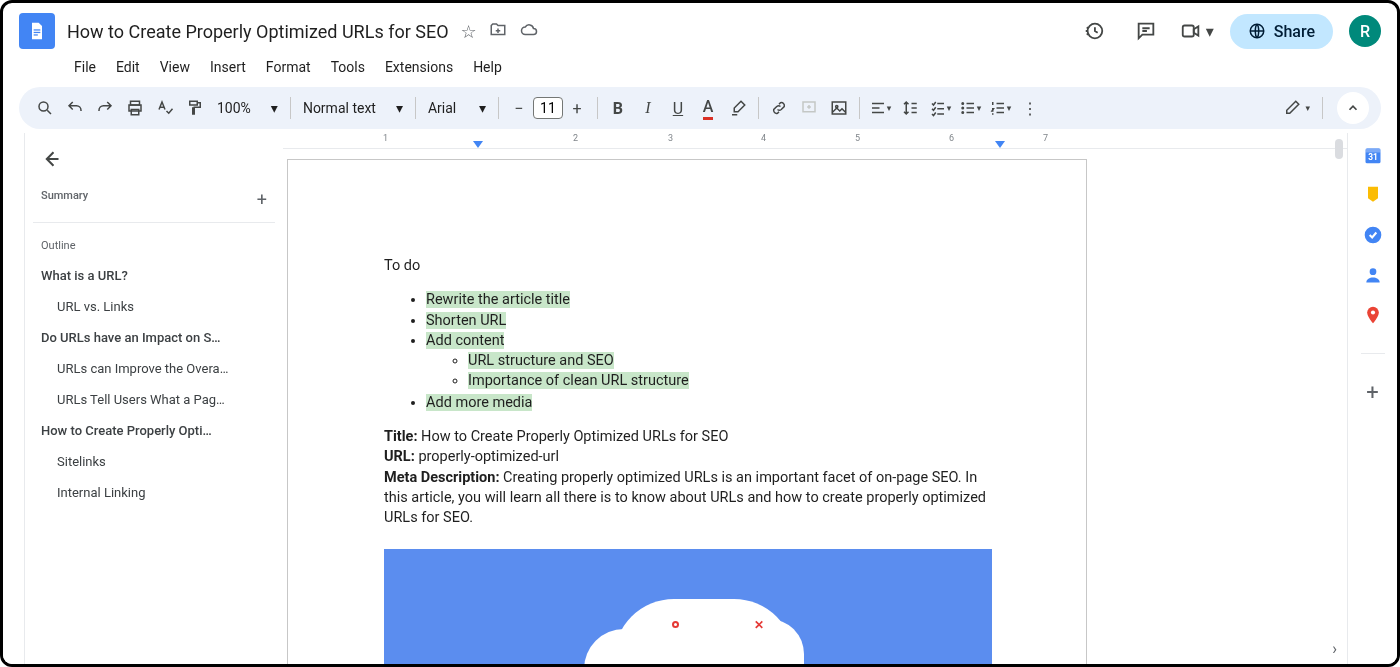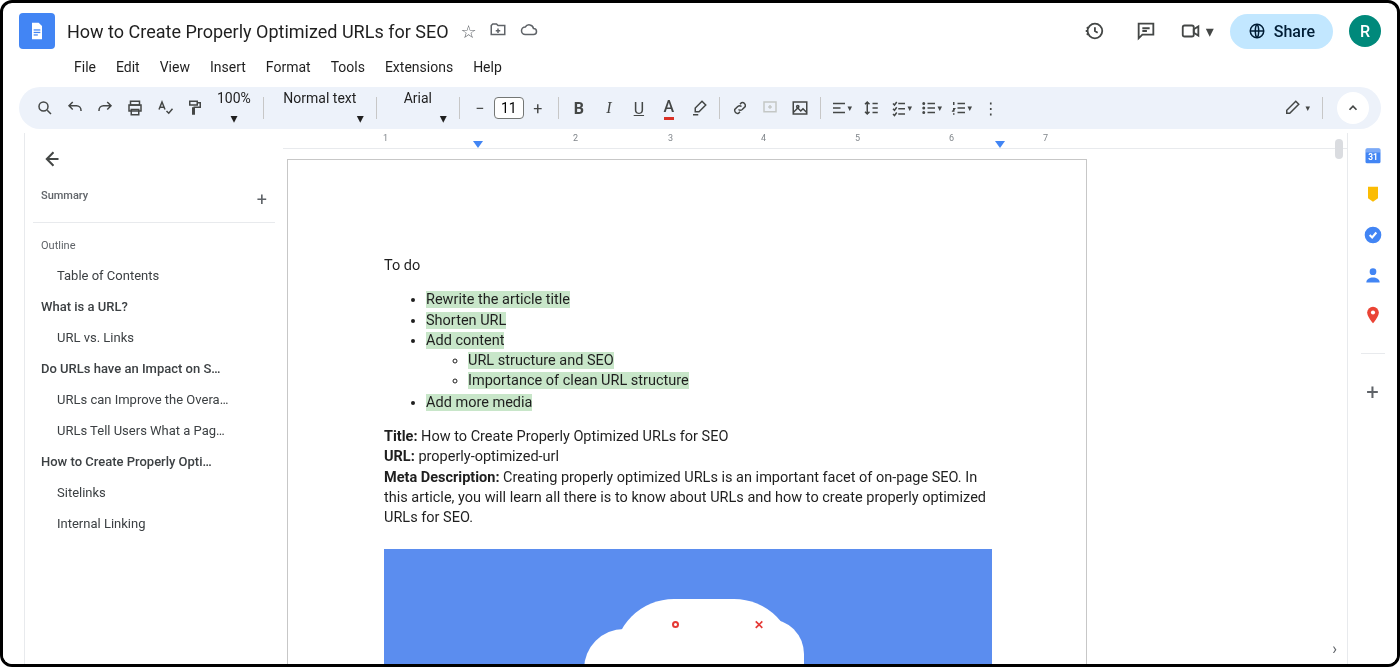--- a/index.html
+++ b/index.html
@@ -21,21 +21,21 @@
 .avatar { width: 32px; height: 32px; border-radius: 50%; background: #00897b; color: #fff; display: flex; align-items: center; justify-content: center; font-size: 16px; font-weight: 500; }
 
 
 .menubar { display: flex; gap: 6px; padding: 4px 16px 4px 64px; font-size: 14px; color: #1f1f1f; }
 .menubar span { padding: 4px 7px; cursor: pointer; border-radius: 4px; }
 
 
 .toolbar-wrap { margin: 4px 16px; background: #edf2fa; border-radius: 24px; padding: 4px 12px; display: flex; align-items: center; gap: 2px; height: 42px; }
 .tb-btn { min-width: 28px; height: 28px; display: flex; align-items: center; justify-content: center; color: #444746; cursor: pointer; border-radius: 4px; font-size: 16px; }
 .tb-sep { width: 1px; height: 22px; background: #c7c7c7; margin: 0 4px; }
-.tb-select { display: flex; align-items: center; gap: 4px; padding: 0 6px; cursor: pointer; font-size: 14px; color: #1f1f1f; flex-direction: column; }
+.tb-select { display: flex; align-items: center; gap: 20px; padding: 0 6px; cursor: pointer; font-size: 14px; color: #1f1f1f; }
 .font-size-box { display: flex; align-items: center; }
 .font-size-input { width: 30px; height: 22px; border: 1px solid #747775; border-radius: 4px; text-align: center; font-size: 14px; background: #fff; }
 .tb-spacer { flex: 1; }
 .pen-btn { display: flex; align-items: center; gap: 4px; padding: 0 6px; }
 .collapse-btn { width: 32px; height: 32px; border-radius: 50%; background: #fff; display: flex; align-items: center; justify-content: center; margin-left: 8px; }
 
 
 .main { display: flex; height: calc(667px - 132px); }
 .vruler { width: 22px; background: #fff; border-right: 1px solid #e8eaed; position: relative; font-size: 9px; color: #80868b; }
 
@@ -288,21 +288,20 @@
           <path d="M15 4l-8 8 8 8M7 12h14"></path>
         </svg>
       </div>
     <div class="summary-row">
       <span>Summary</span>
       <span style="font-size:18px;font-weight:400;color:#5f6368">+</span>
     </div>
     <div style="border-top:1px solid #e8eaed"></div>
     <div class="outline-label">Outline</div>
     <div id="outline-list">
-        <div class="outline-item">Table of Contents</div>
         <div class="outline-item h1">What is a URL?</div>
         <div class="outline-item">URL vs. Links</div>
         <div class="outline-item h1">Do URLs have an Impact on S…</div>
         <div class="outline-item">URLs can Improve the Overa…</div>
         <div class="outline-item">URLs Tell Users What a Pag…</div>
         <div class="outline-item h1">How to Create Properly Opti…</div>
         <div class="outline-item">Sitelinks</div>
         <div class="outline-item">Internal Linking</div>
       </div>
   </div>

